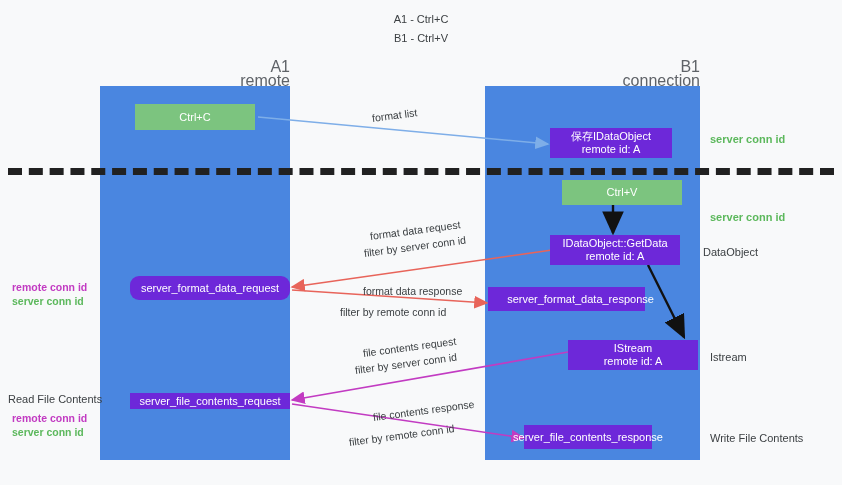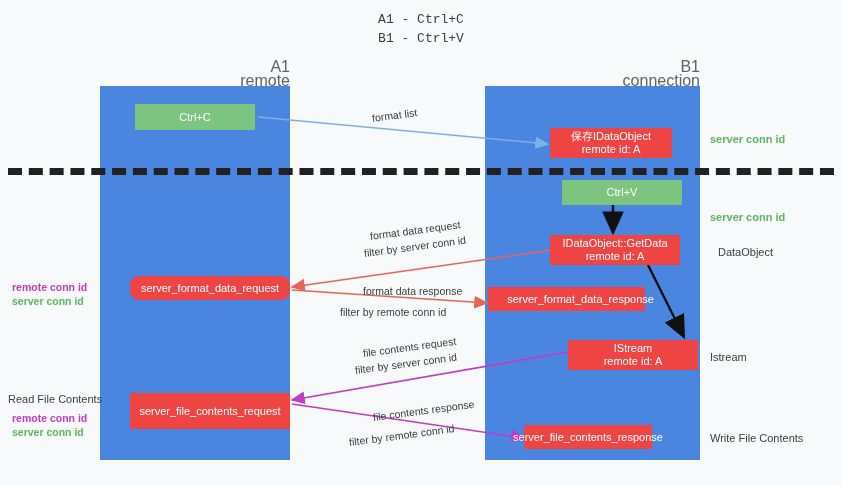--- a/index.html
+++ b/index.html
@@ -13,25 +13,24 @@
     height: 485px;
     background: #f8f9fa;
     font-family: "Liberation Sans", "DejaVu Sans", sans-serif;
     overflow: hidden;
   }
   .title {
     position: absolute;
     left: 0; right: 0;
     top: 10px;
     text-align: center;
-    font-size: 13px;
+    font-size: 11px;
     color: #3c4043;
     line-height: 19px;
     white-space: pre-line;
-    font-family: Liberation Mono, monospace;
   }
   .lane {
     position: absolute;
     background: #4a86e0;
   }
   .lane-head {
     position: absolute;
     text-align: right;
     font-size: 16px;
     color: #5f6368;
@@ -44,21 +43,21 @@
     align-items: center;
     justify-content: center;
     text-align: center;
     color: #ffffff;
     font-size: 11px;
     line-height: 13px;
     white-space: pre-line;
     box-sizing: border-box;
   }
   .box.green { background: #7cc47f; }
-  .box.orange { background: #ef4444; }
+  .box.orange { background: #6d28d9; }
   .lbl {
     position: absolute;
     font-size: 10.5px;
     color: #3c4043;
     line-height: 14px;
     white-space: nowrap;
   }
   .lbl.green-t { color: #5cb85c; font-weight: bold; }
   .lbl.pink-t { color: #c23bc2; font-weight: bold; }
   .lbl.rot-neg {
@@ -148,21 +147,21 @@
   <div class="box orange" style="left:550px; top:235px; width:130px; height:30px;">IDataObject::GetData
 remote id: A</div>
 
   <div class="box orange" style="left:130px; top:276px; width:160px; height:24px;border-radius:9px;">server_format_data_request</div>
 
   <div class="box orange" style="left:488px; top:287px; width:157px; height:24px;padding-left:28px;">server_format_data_response</div>
 
   <div class="box orange" style="left:568px; top:340px; width:130px; height:30px;">IStream
 remote id: A</div>
 
-  <div class="box orange" style="left:130px; top:393px; width:160px; height:36px;">server_file_contents_request</div>
+  <div class="box orange" style="left:130px; top:393px; width:160px; height:16px;">server_file_contents_request</div>
 
   <div class="box orange" style="left:524px; top:425px; width:128px; height:24px;">server_file_contents_response</div>
 
   <div class="lbl rot-neg" style="left:372px; top:111px;">format list</div>
 
   <div class="lbl rot-neg" style="left:370px; top:229px;">format data request</div>
   <div class="lbl rot-neg" style="left:364px; top:246px;">
     <span>filter by </span><span class="green-t">server conn id</span>
   </div>
 
@@ -183,17 +182,17 @@
 
   <div class="lbl pink-t" style="left:12px; top:280px;">remote conn id</div>
   <div class="lbl green-t" style="left:12px; top:294px;">server conn id</div>
 
   <div class="right-lbl" style="left:8px; top:392px;">Read File Contents</div>
   <div class="lbl pink-t" style="left:12px; top:411px;">remote conn id</div>
   <div class="lbl green-t" style="left:12px; top:425px;">server conn id</div>
 
   <div class="right-lbl green-t" style="left:710px; top:132px;">server conn id</div>
   <div class="right-lbl green-t" style="left:710px; top:210px;">server conn id</div>
-  <div class="right-lbl" style="left:698px; top:245px;padding-left:20px;">DataObject</div>
+  <div class="right-lbl" style="left:683px; top:245px;padding-left:20px;">DataObject</div>
   <div class="right-lbl" style="left:710px; top:350px;">Istream</div>
   <div class="right-lbl" style="left:710px; top:431px;">Write File Contents</div>
 
 </div>
 
 </body></html>

